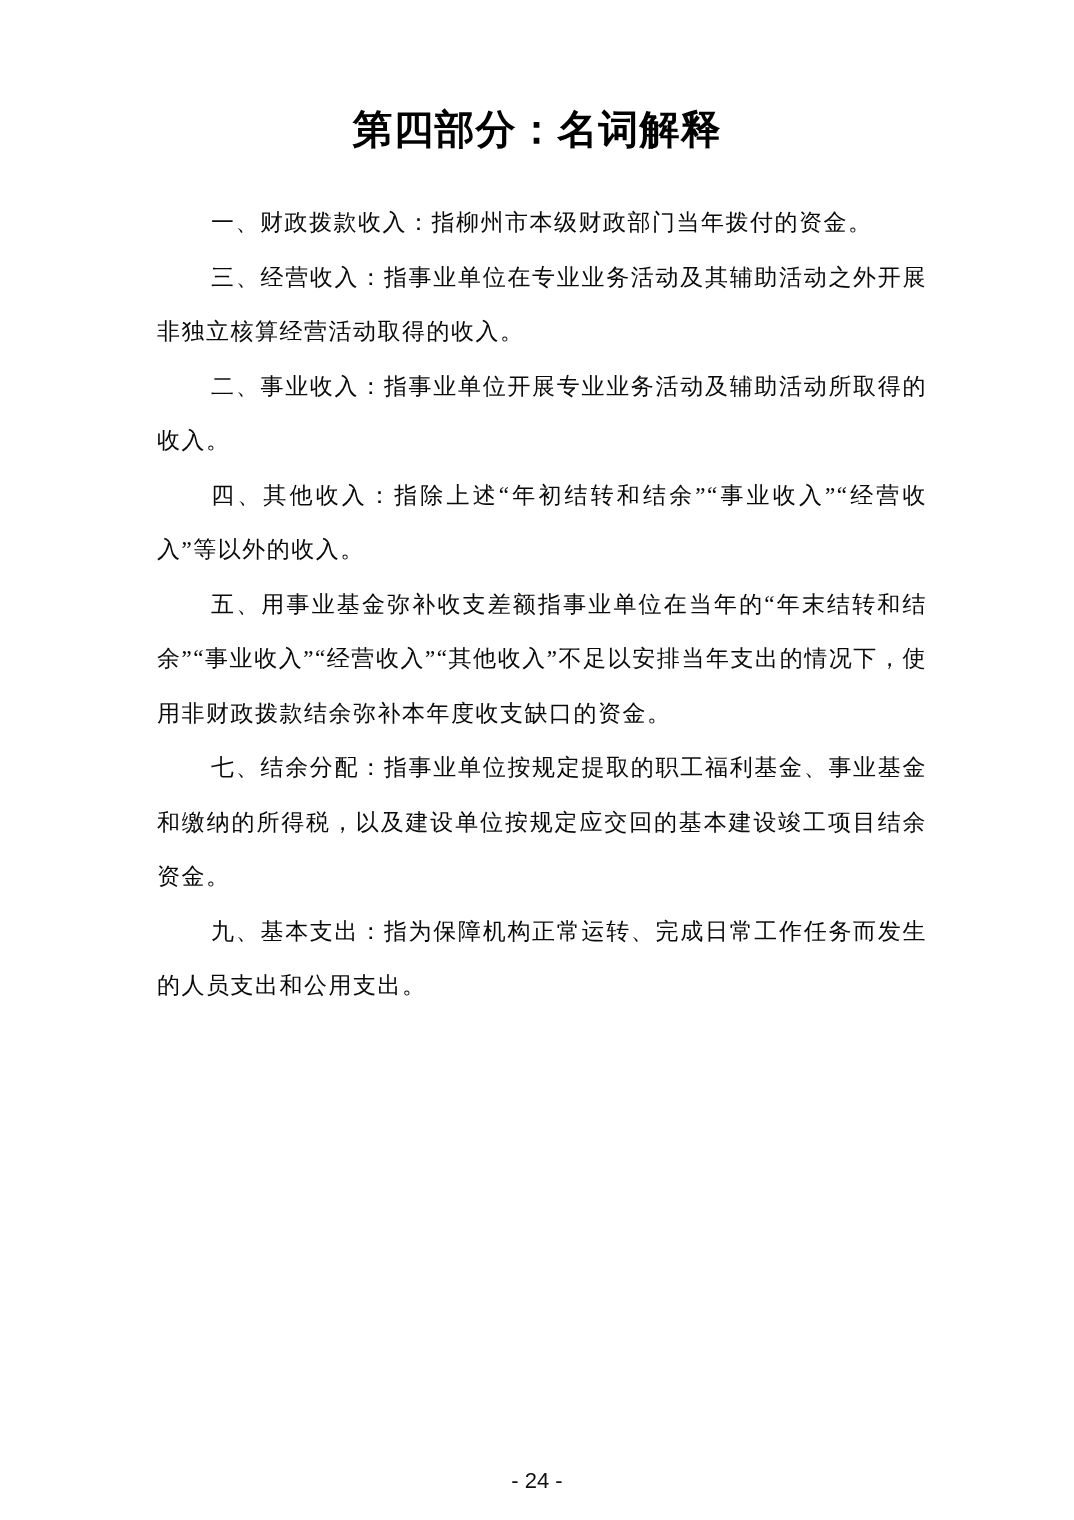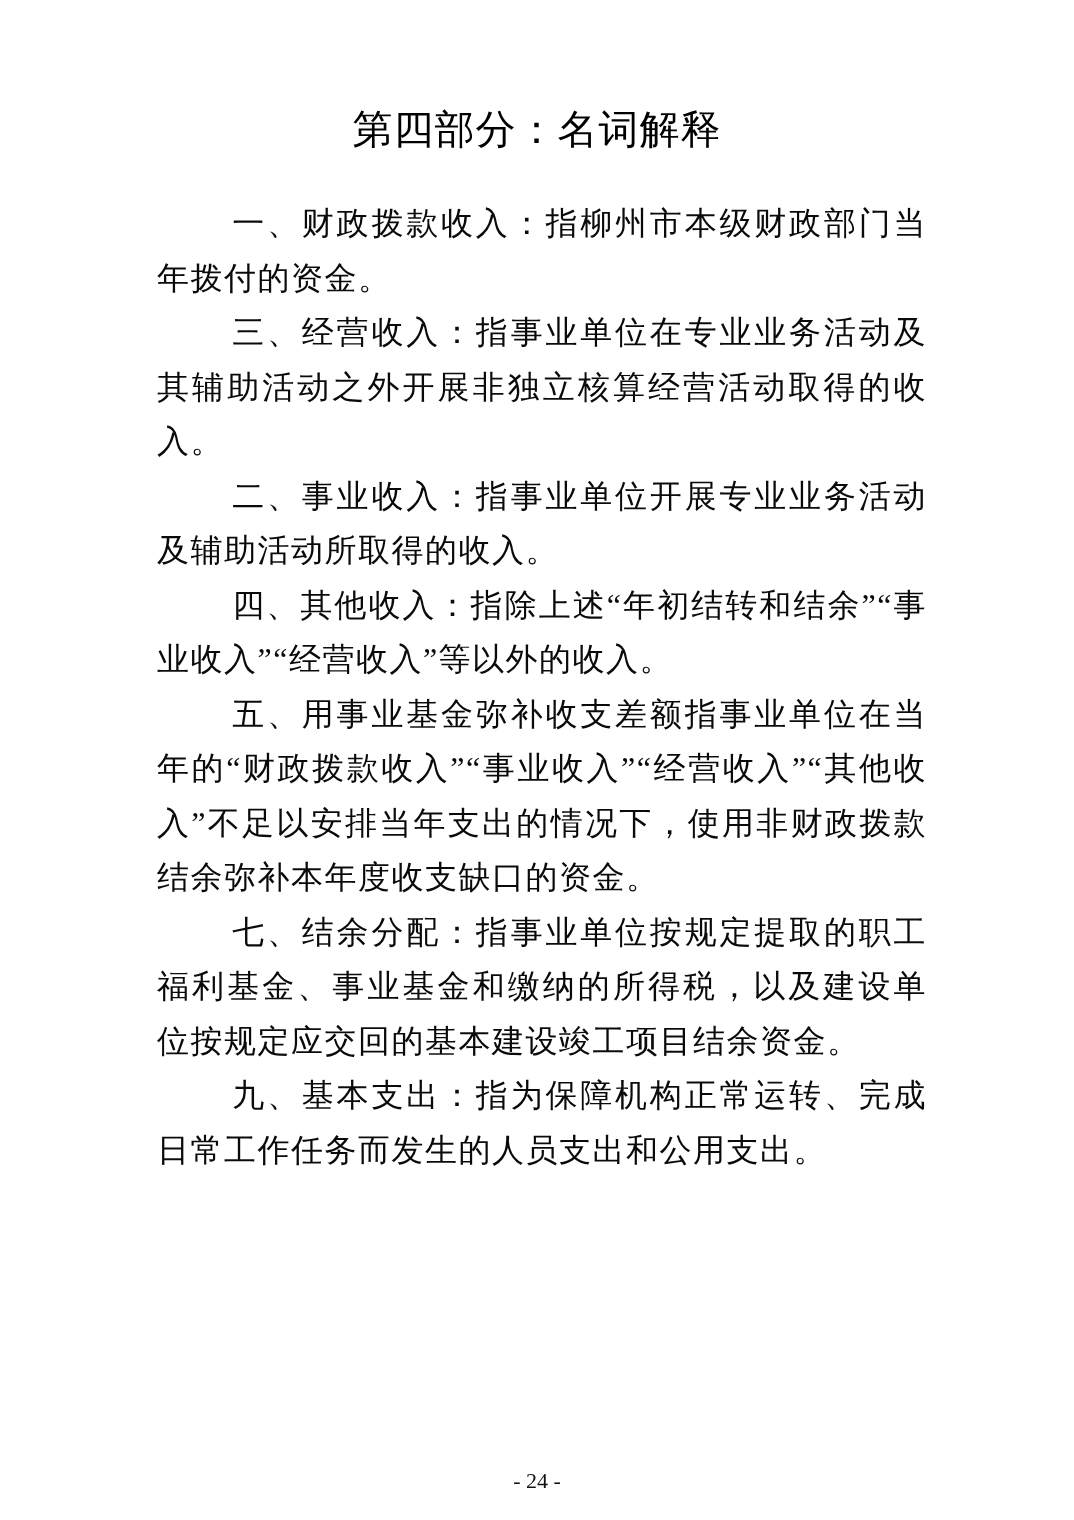--- a/index.html
+++ b/index.html
@@ -20,66 +20,66 @@
     left: 0;
     width: 1074px;
     height: 1520px;
     background: #ffffff;
     overflow: hidden;
   }
   .doc-title {
     margin: 102px 0 0 0;
     text-align: center;
     font-family: "Liberation Sans", "DejaVu Sans", sans-serif;
-    font-weight: 400;
+    font-weight: 700;
     font-size: 40px;
     line-height: 54px;
     letter-spacing: 1px;
     color: #000000;
   }
   .doc-body {
     position: absolute;
     top: 196px;
     left: 157px;
     width: 770px;
-    font-size: 32px;
+    font-size: 23px;
     line-height: 54.5px;
     text-align: justify;
     text-justify: inter-character;
     letter-spacing: 1.5px;
     color: #0a0a0a;
   }
   .doc-body p {
     margin: 0;
     padding: 0;
     text-indent: 2.35em;
   }
   .page-footer {
     position: absolute;
     bottom: 26px;
     left: 0;
     width: 100%;
     text-align: center;
-    font-family: Liberation Serif, serif;
+    font-family: Liberation Sans, sans-serif;
     font-size: 22px;
     color: #111111;
   }
 </style>
 </head>
 <body>
 
 <div class="page">
 
   <h1 class="doc-title">第四部分：名词解释</h1>
 
   <div class="doc-body">
     <p>一、财政拨款收入：指柳州市本级财政部门当年拨付的资金。</p>
     <p>三、经营收入：指事业单位在专业业务活动及其辅助活动之外开展非独立核算经营活动取得的收入。</p>
     <p>二、事业收入：指事业单位开展专业业务活动及辅助活动所取得的收入。</p>
     <p>四、其他收入：指除上述“年初结转和结余”“事业收入”“经营收入”等以外的收入。</p>
-    <p>五、用事业基金弥补收支差额指事业单位在当年的“财政拨款收入”“事业收入”“经营收入”“其他收入”不足以安排当年支出的情况下，使用非财政拨款结余弥补本年度收支缺口的资金。</p>
+    <p>五、用事业基金弥补收支差额指事业单位在当年的“年末结转和结余”“事业收入”“经营收入”“其他收入”不足以安排当年支出的情况下，使用非财政拨款结余弥补本年度收支缺口的资金。</p>
     <p>七、结余分配：指事业单位按规定提取的职工福利基金、事业基金和缴纳的所得税，以及建设单位按规定应交回的基本建设竣工项目结余资金。</p>
     <p>九、基本支出：指为保障机构正常运转、完成日常工作任务而发生的人员支出和公用支出。</p>
   </div>
 
   <div class="page-footer">- 24 -</div>
 
 </div>
 
 </body></html>

